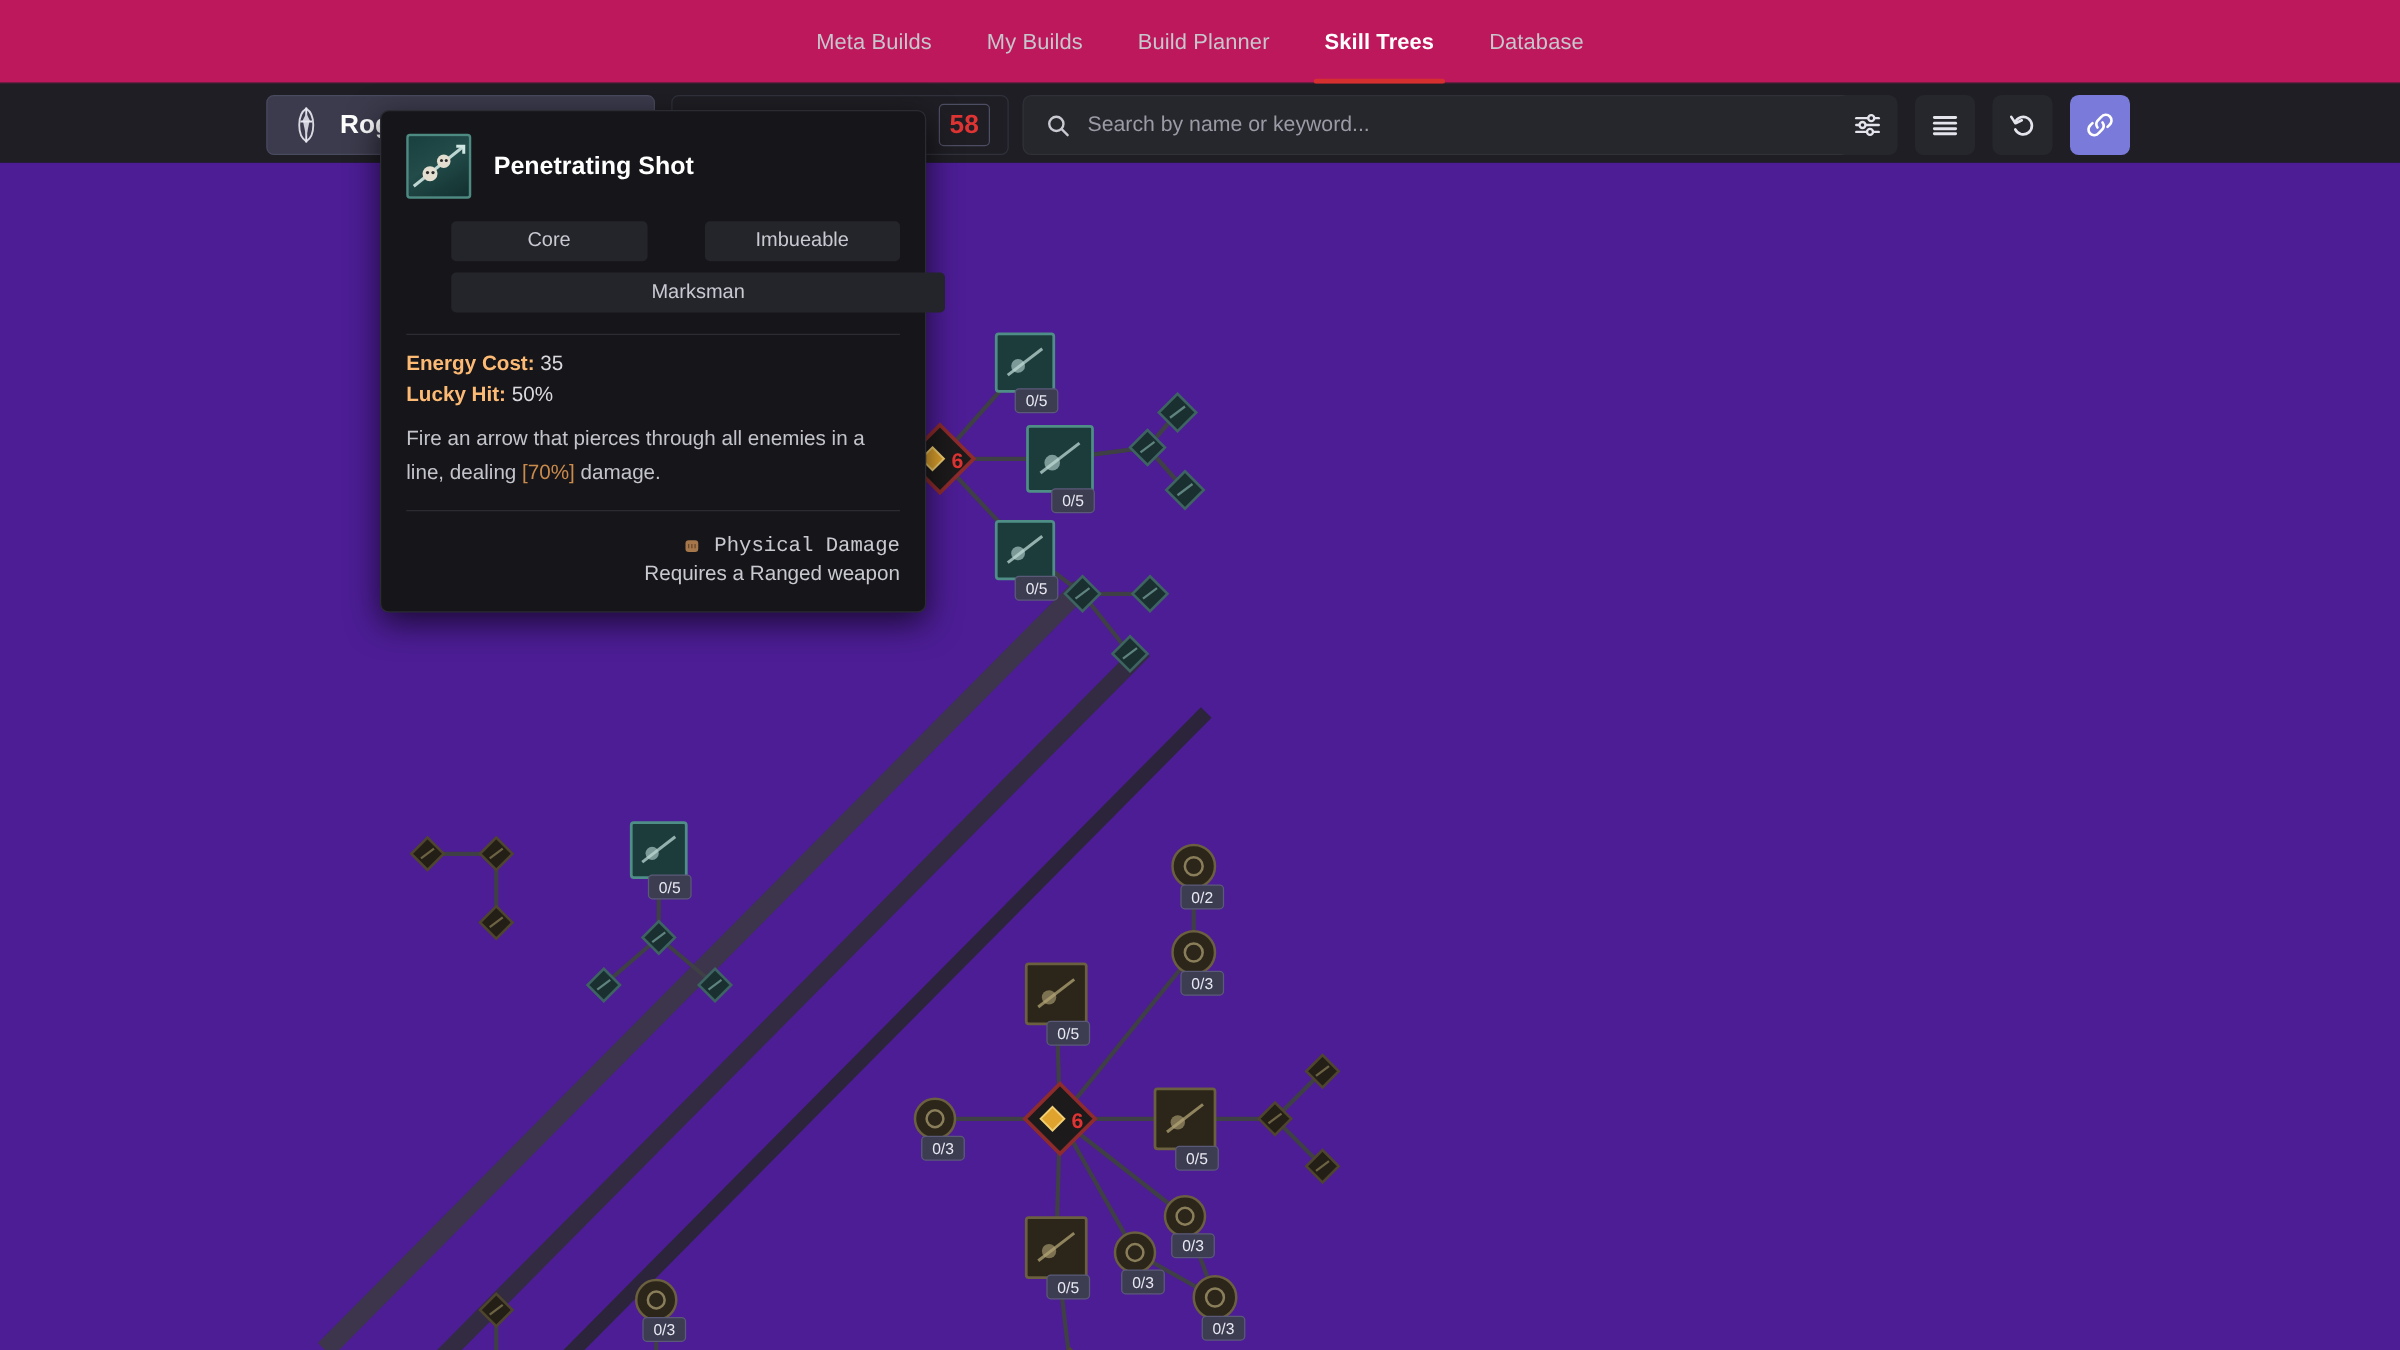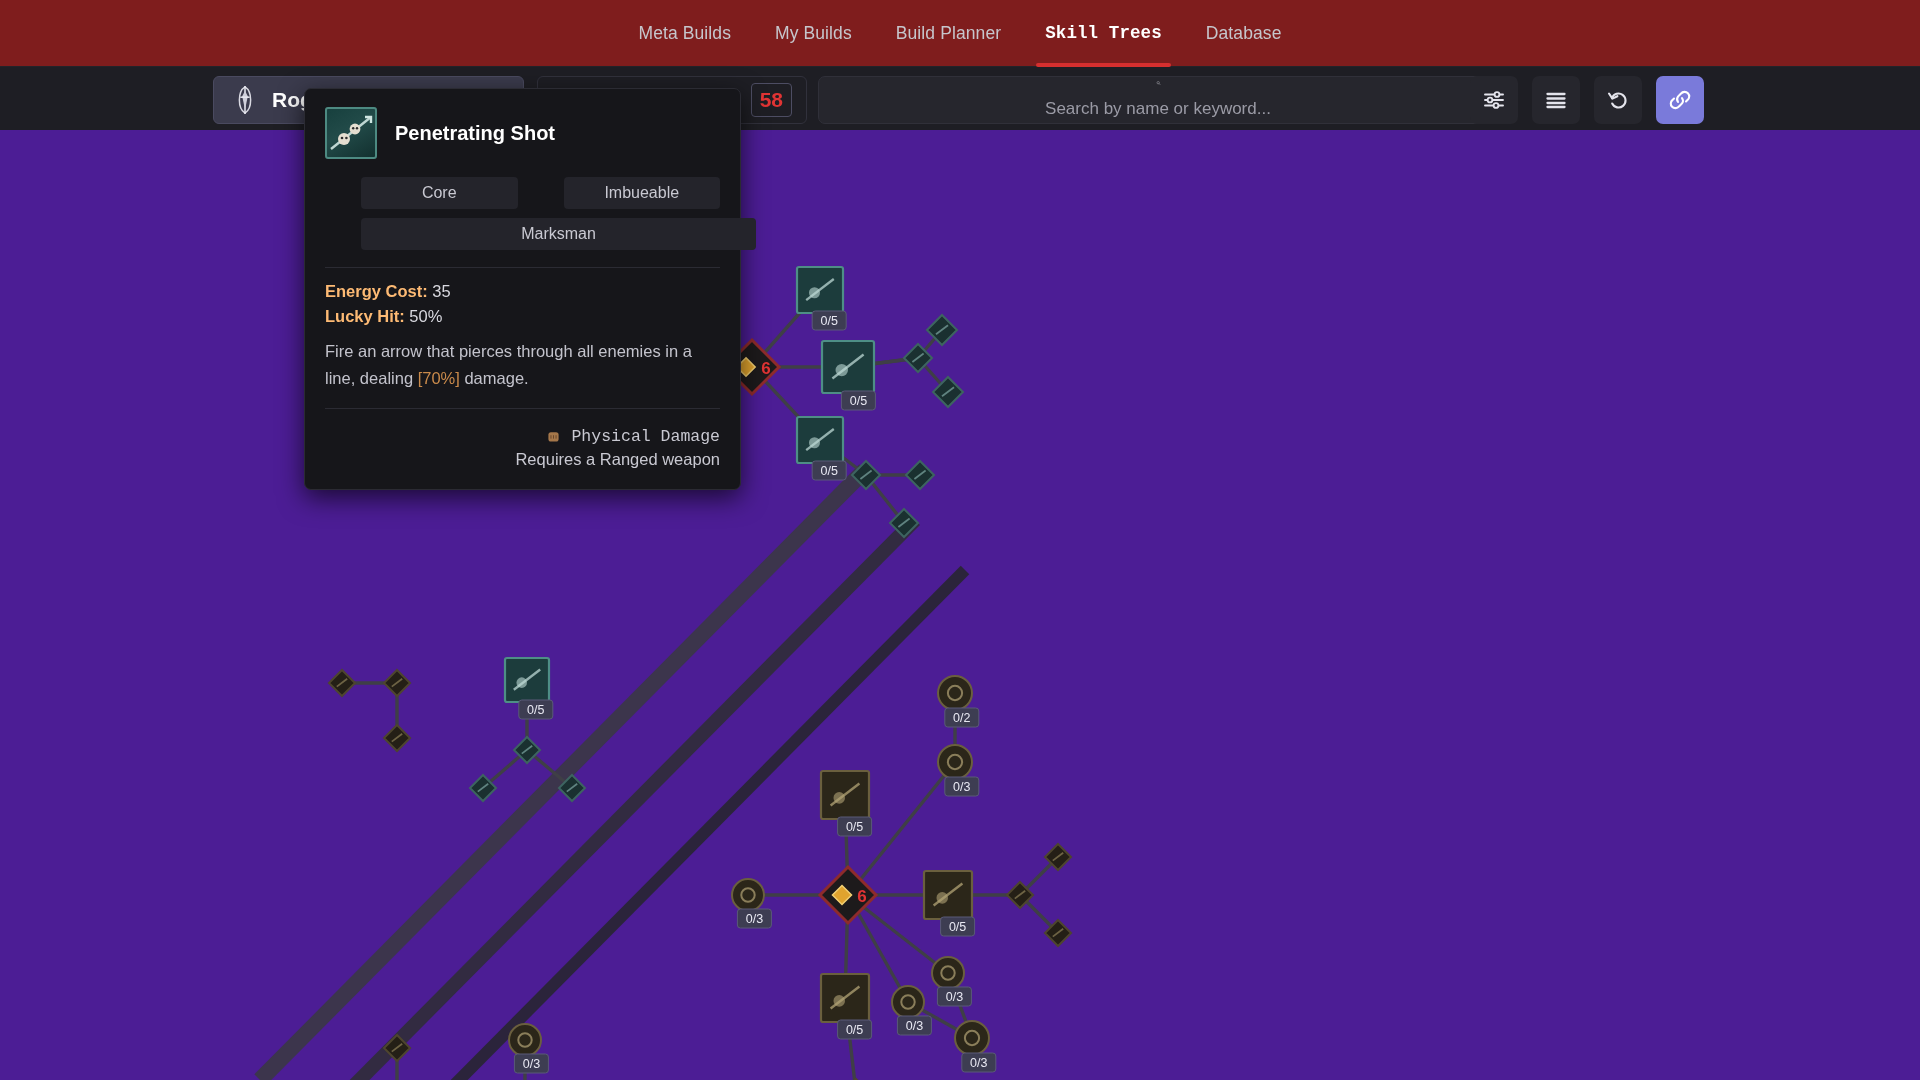--- a/index.html
+++ b/index.html
@@ -7,30 +7,30 @@
     width:1920px; height:1080px; overflow:hidden;
     background:#131317;
     font-family:"Liberation Sans", sans-serif;
     color:#d6d6db;
   }
   #app{ position:relative; width:1920px; height:1080px; }
 
   
   .navbar{
     position:absolute; top:0; left:0; width:1920px; height:67px;
-    background:#7f1d1d;
+    background:#be185d;
     border-bottom:1px solid #232329;
     display:flex; align-items:center; justify-content:center; gap:0;
   }
   .nav-item{
     position:relative; height:67px; display:flex; align-items:center;
     padding:0 22px; font-size:17.5px; color:#c6c6cc; cursor:pointer;
     letter-spacing:.1px;
   }
-  .nav-item.active{ color:#ffffff; font-weight:bold;font-family:Liberation Mono, monospace; }
+  .nav-item.active{ color:#ffffff; font-weight:bold; }
   .nav-underline{
     position:absolute; bottom:0px; left:13px; right:13px; height:4px;
     background:#d62f2f; border-radius:2px;
   }
 
   
   .toolbar{
     position:absolute; top:67px; left:0; width:1920px; height:63px;
     background:#1e1e24;
     display:flex; align-items:center;
@@ -56,21 +56,20 @@
     min-width:40px; height:34px; padding:0 8px;
     border:1px solid #4d4d63; border-radius:4px;
     color:#e03434; font-size:21px; font-weight:bold;margin-left:40px;
   }
 
   .searchbar{
     position:absolute; left:818px; top:76px; width:680px; height:48px;
     background:#26262d; border:1px solid #303039; border-radius:7px;
     display:flex; align-items:center; gap:14px; padding:4px 18px;
     cursor:text;
-    flex-direction:column;
   }
   .searchbar .ph{ font-size:17px; color:#9b9ba6; }
 
   .tool-btn{
     position:absolute; top:76px; width:48px; height:48px;
     background:#26262d; border-radius:7px;
     display:flex; align-items:center; justify-content:center; cursor:pointer;
   }
   .tool-btn.accent{ background:#7a7ada; }
   #btn-filter{ left:1470px; }

